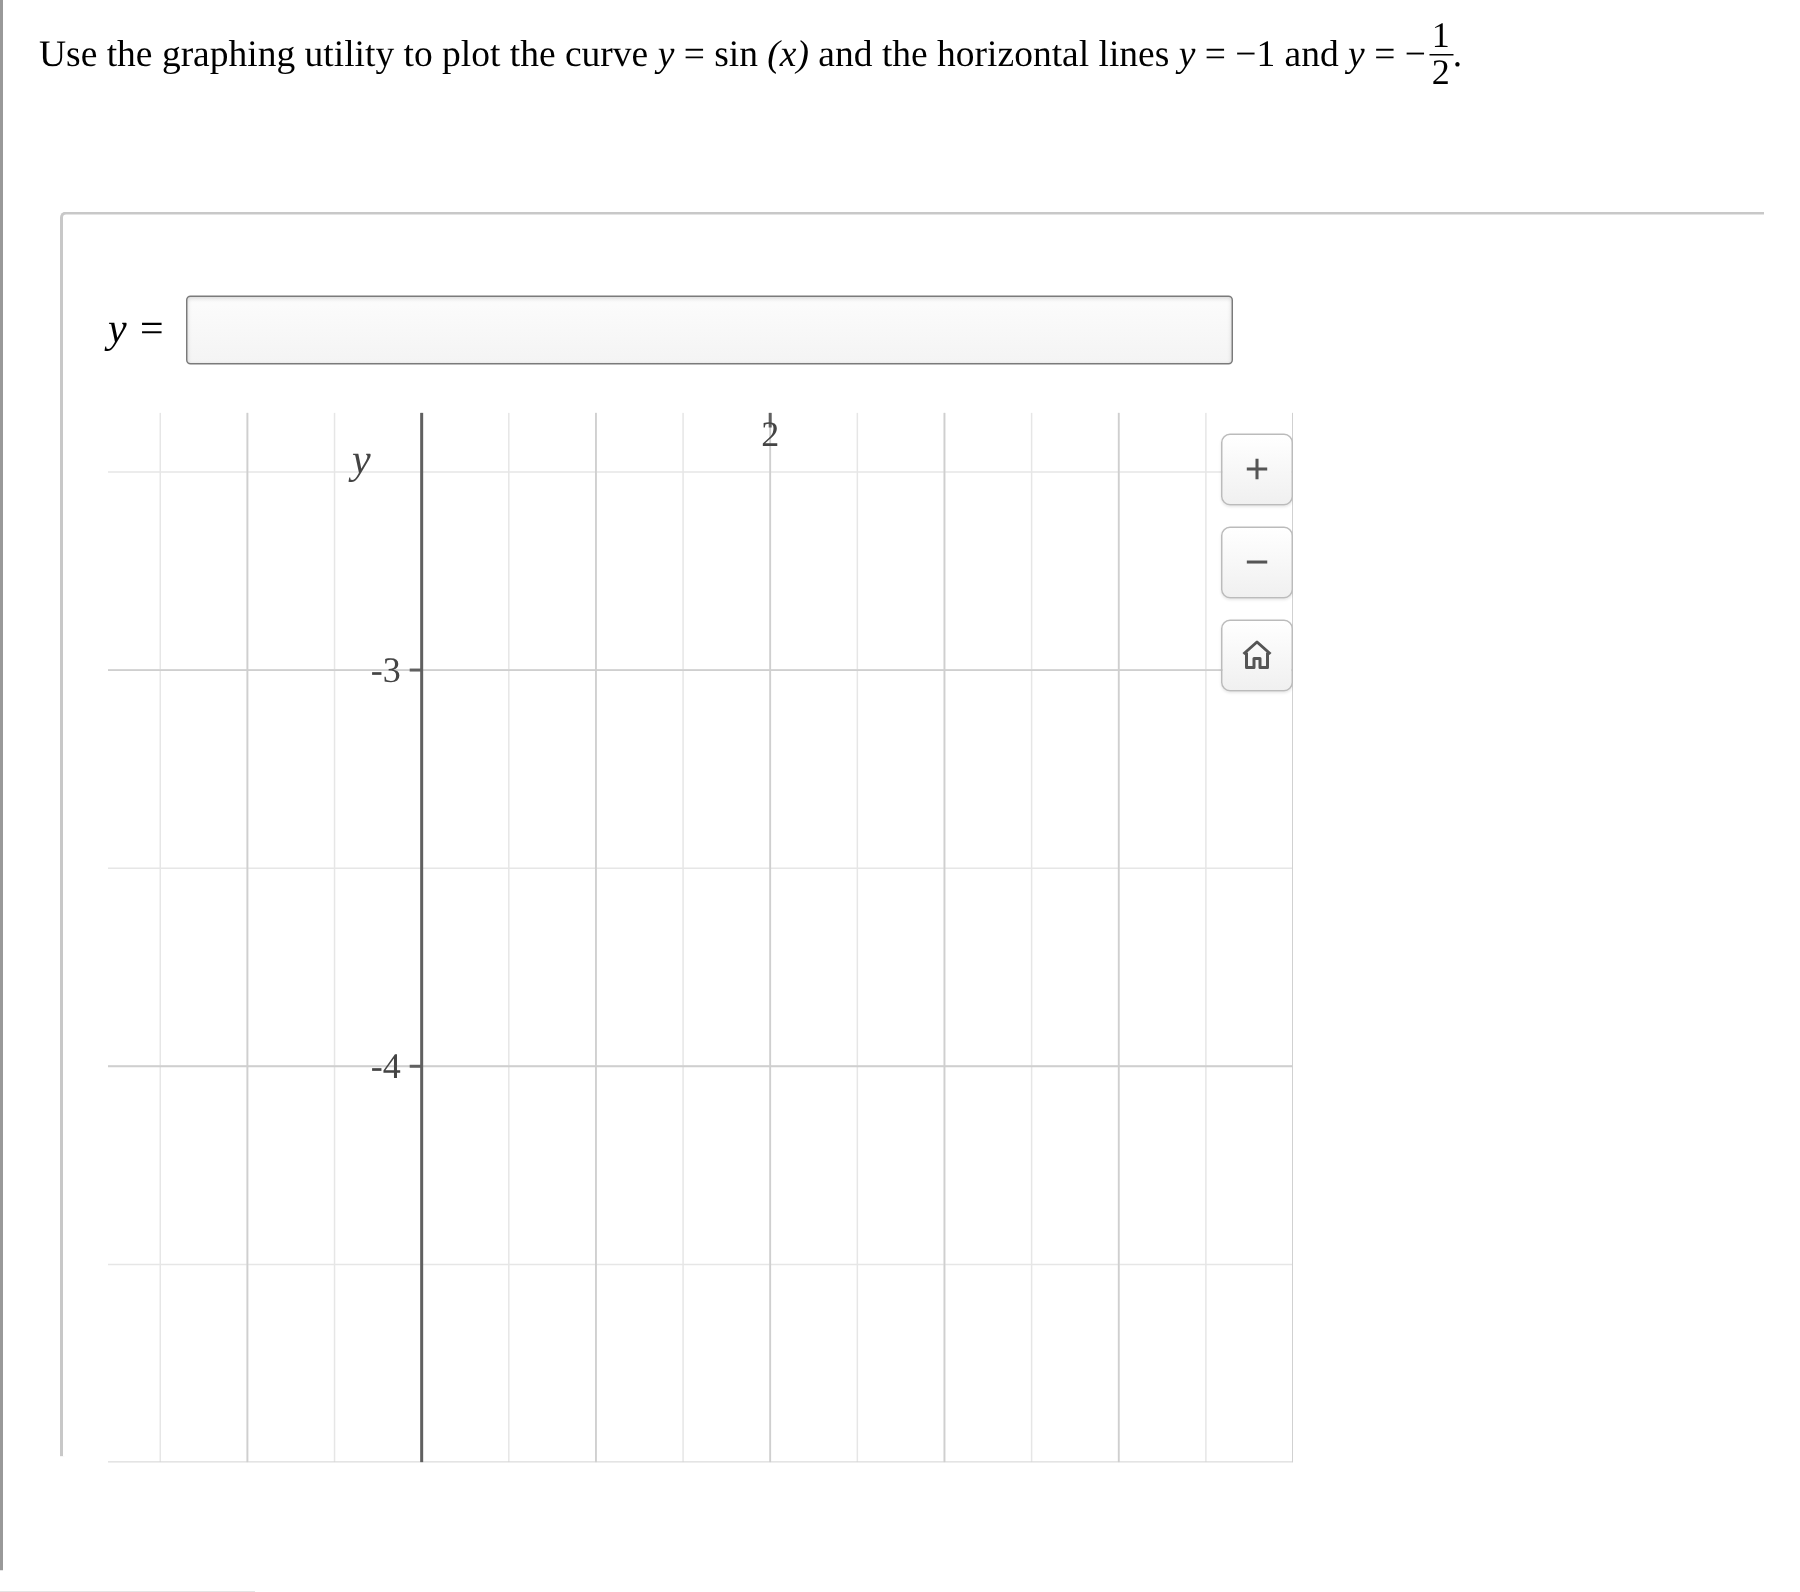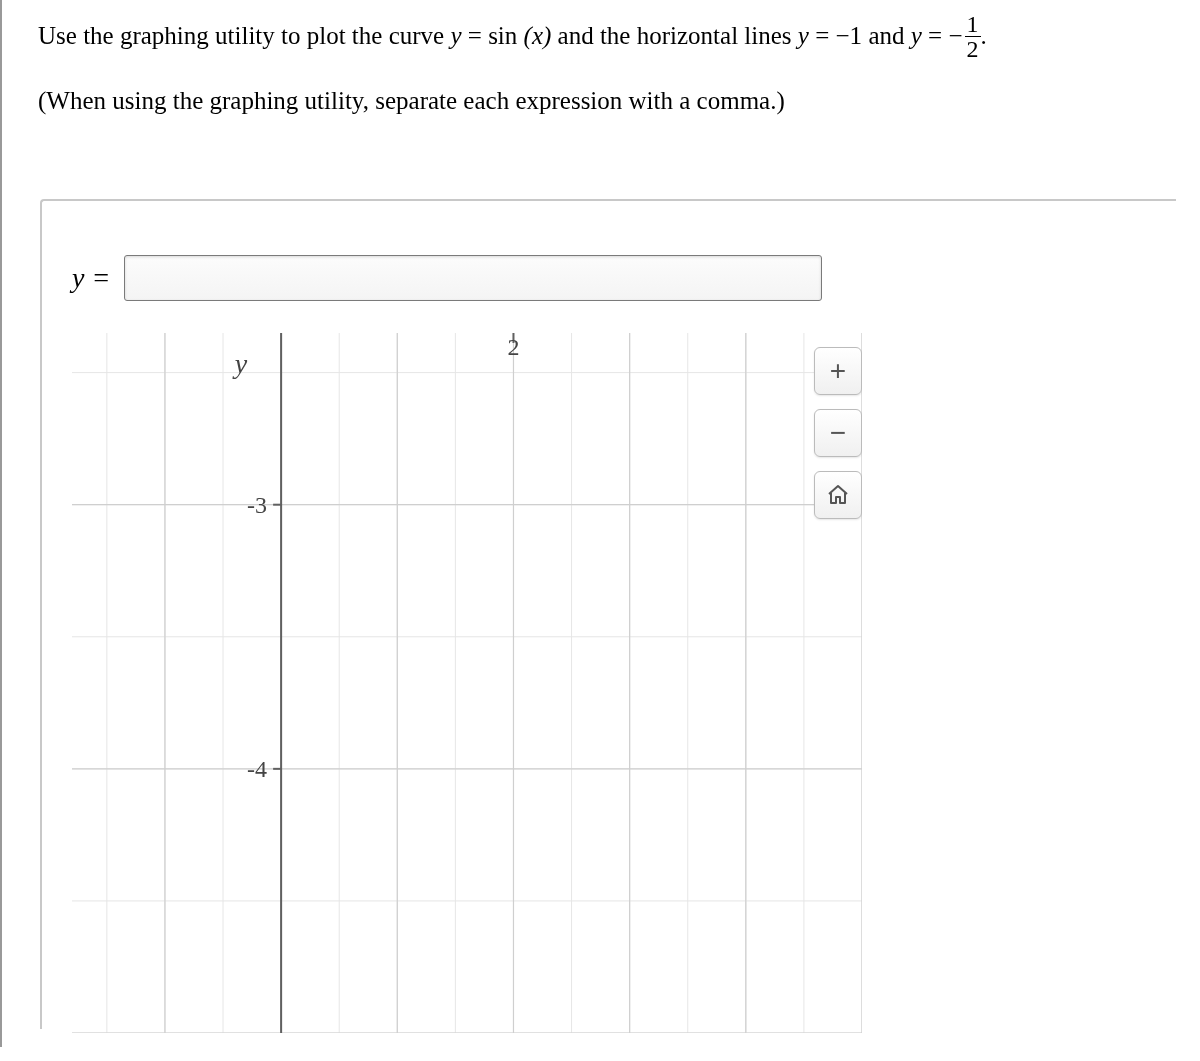--- a/index.html
+++ b/index.html
@@ -14,21 +14,20 @@
     border-left: 2px solid #999;
     padding: 14px 0 0 24px;
     width: 1176px;
     height: 1047px;
     box-sizing: border-box;
     overflow: hidden;
   }
   .instruction {
     line-height: 1.6;
     margin-bottom: 18px;
-    margin-left: 12px;
   }
   .math-i { font-style: italic; font-family: 'Times New Roman', serif; }
   .frac {
     display: inline-block;
     text-align: center;
     vertical-align: middle;
     font-size: 24px;
     line-height: 1;
     position: relative;
     top: -2px;
@@ -103,21 +102,20 @@
 </style>
 </head>
 <body>
 
 <div class="page">
 
   <div class="instruction">
     <span>Use the graphing utility to plot the curve </span><span class="math-i">y</span><span> = </span><span>sin</span> <span class="math-i">(x)</span><span> and the horizontal lines </span><span class="math-i">y</span><span> = </span><span>−1</span><span> and </span><span class="math-i">y</span><span> = −</span><span class="frac"><span class="num">1</span><span class="den">2</span></span><span>.</span>
   </div>
 
-  <div class="instruction">(When using the graphing utility, separate each expression with a comma.)</div>
 
   <div class="util-box">
 
     <div class="input-row">
       <span class="label">y =</span>
       <input class="expr-input" type="text" value="" style="">
     </div>
 
     <div class="graph-wrap">
       <svg id="graph-svg" width="790" height="700">

